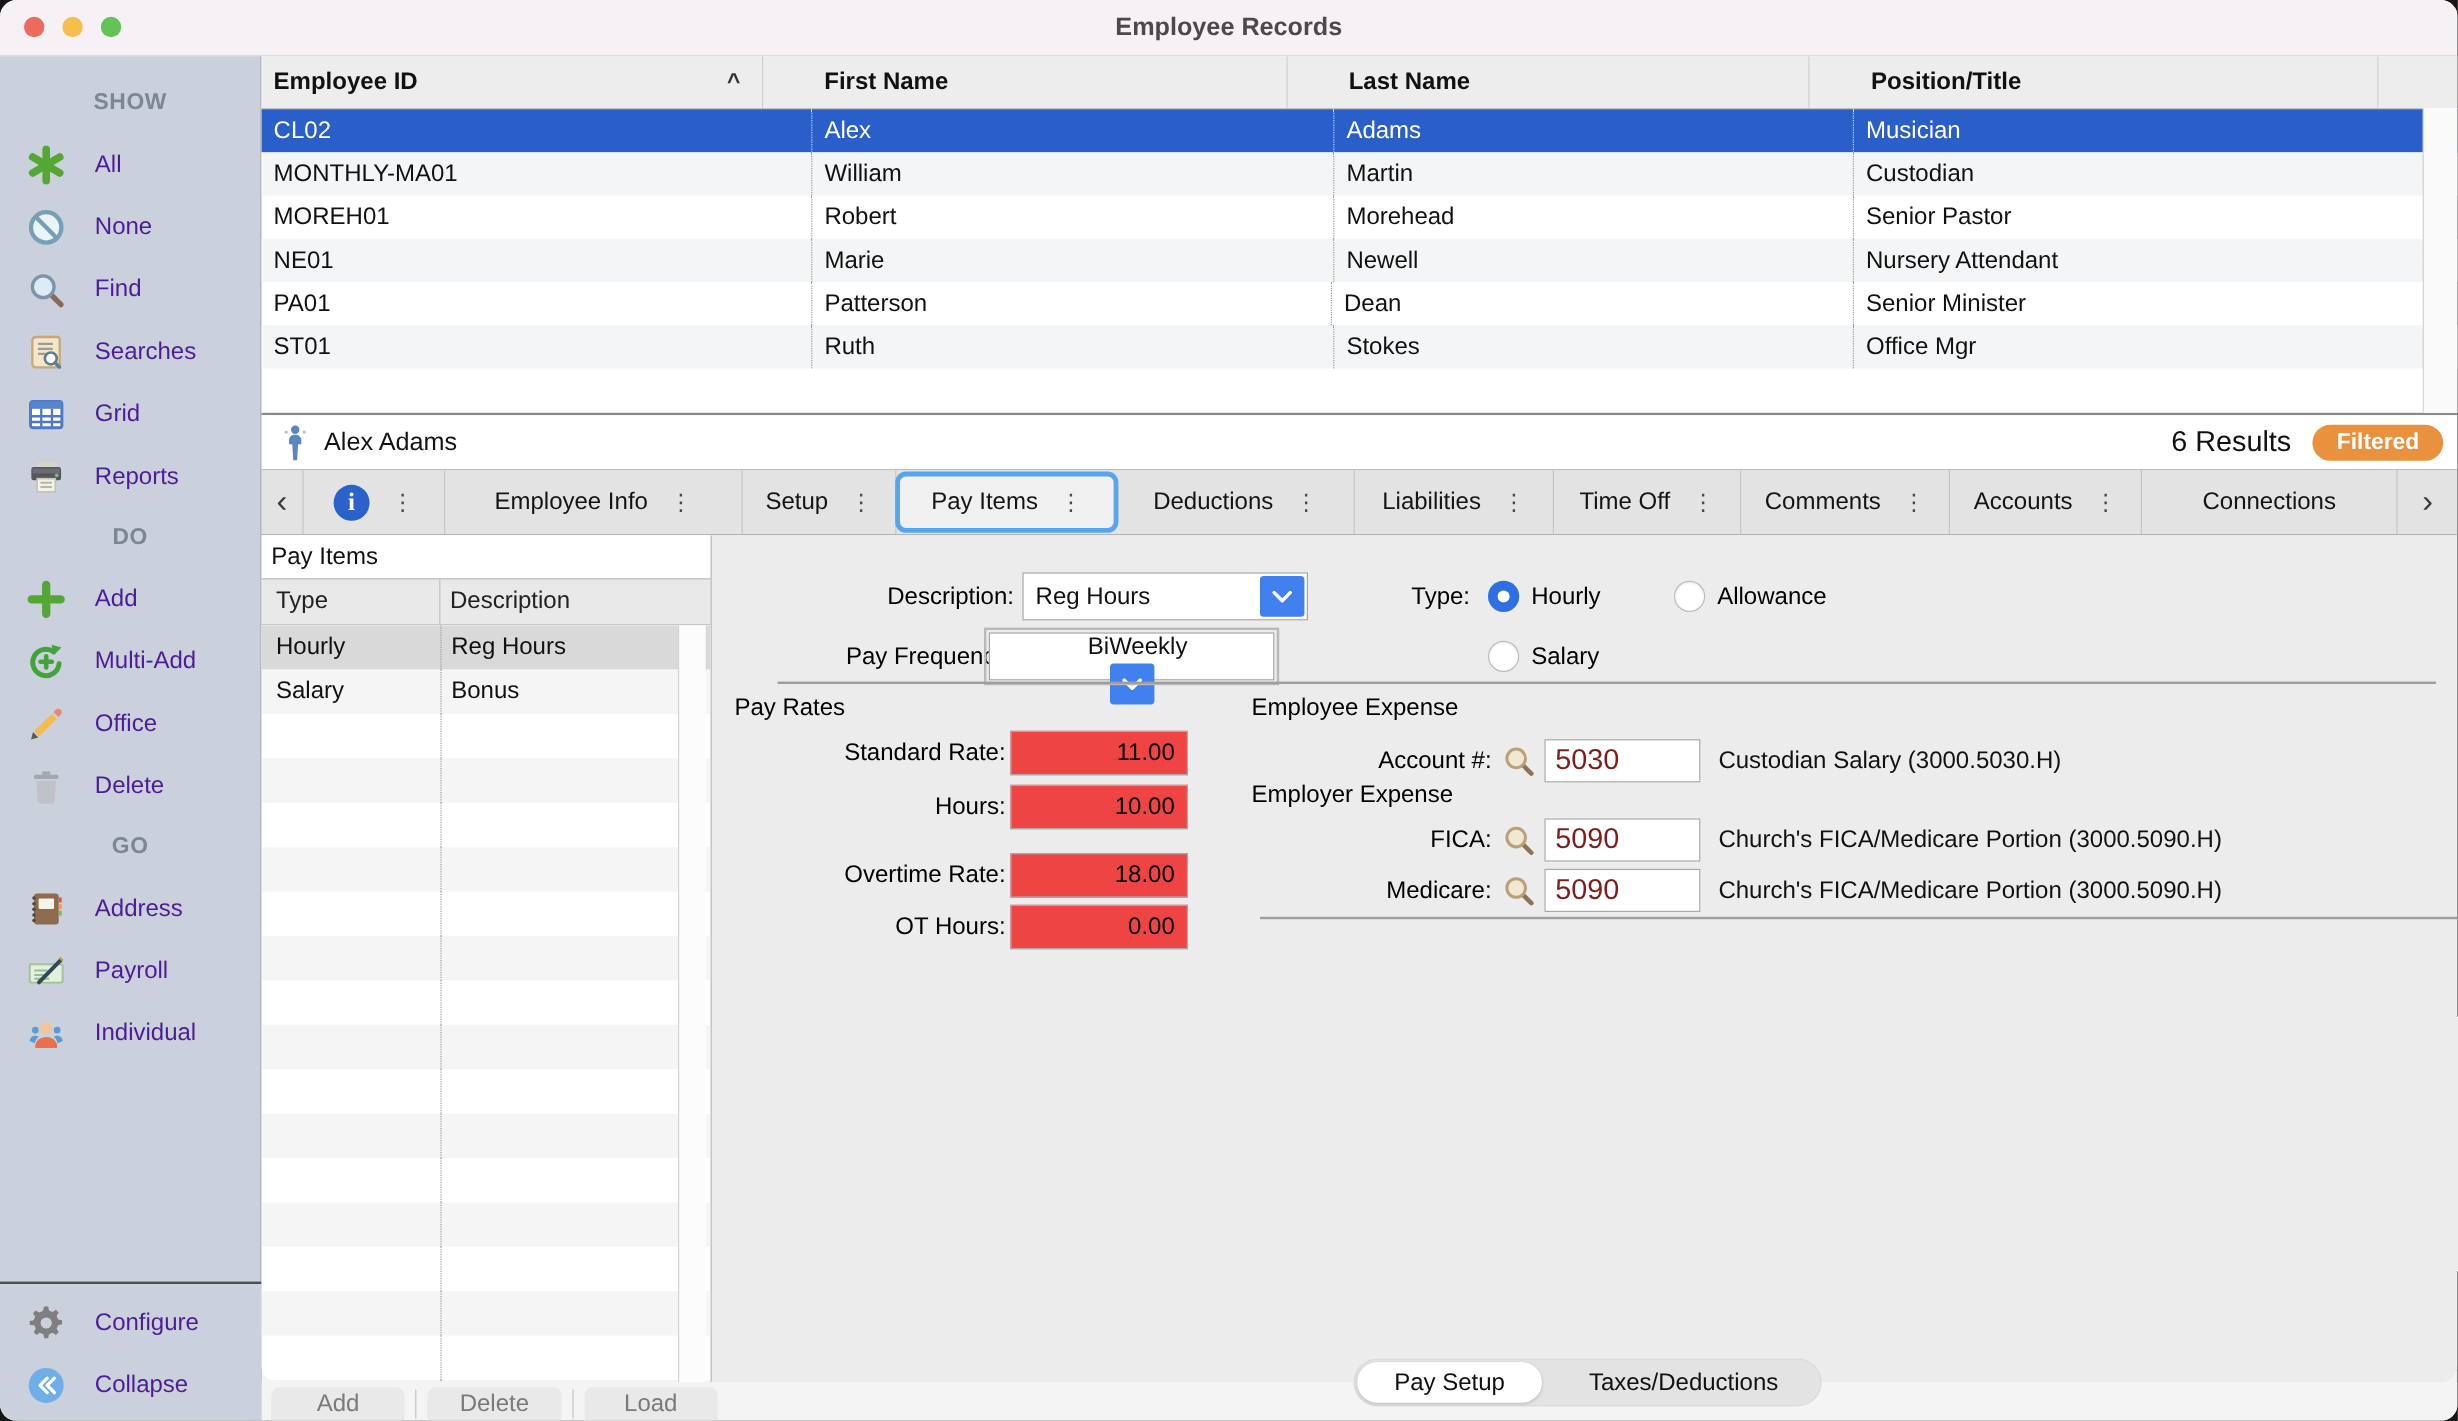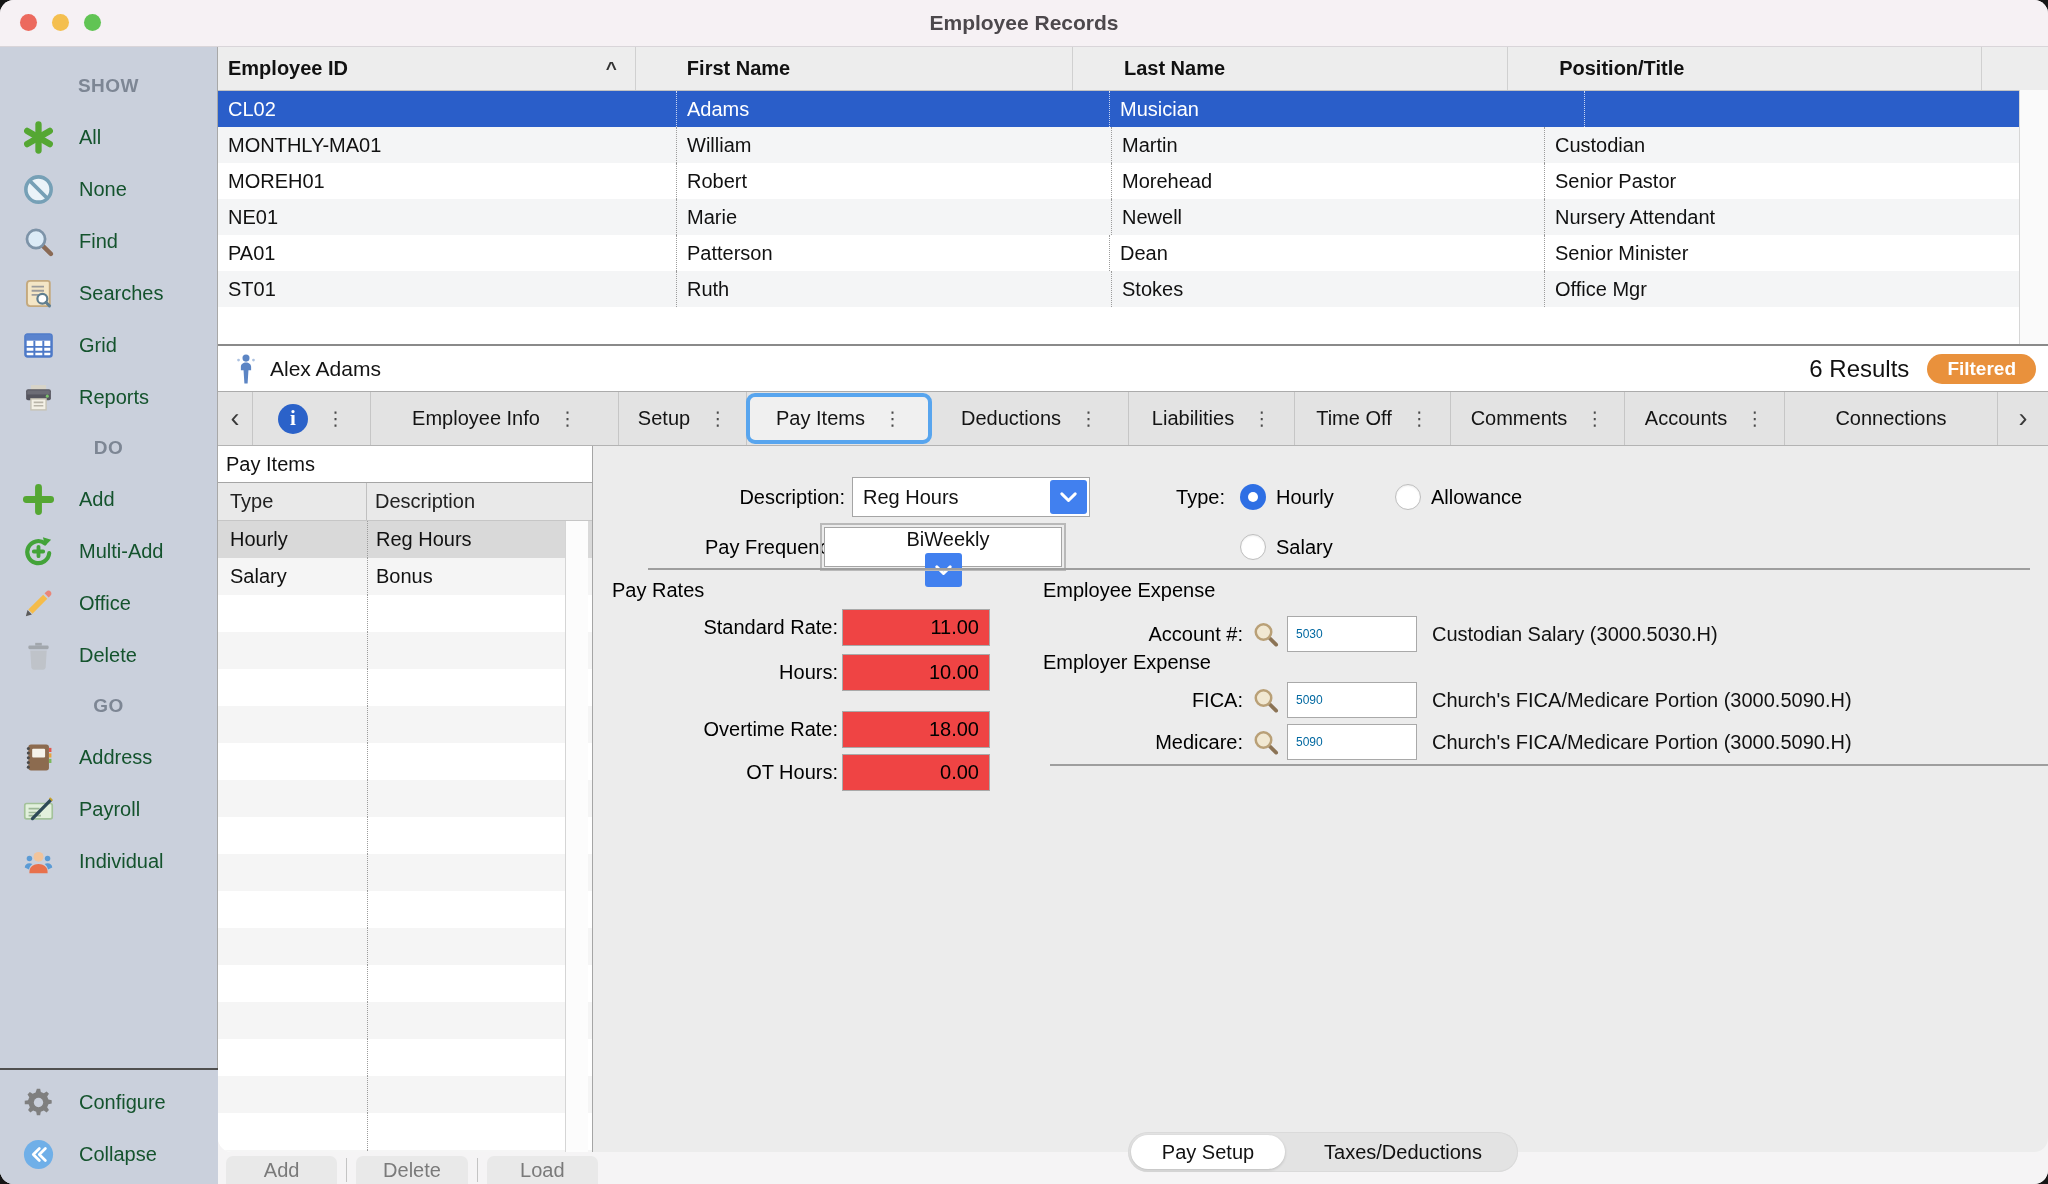--- a/index.html
+++ b/index.html
@@ -13,21 +13,21 @@
   .traffic{position:absolute;left:20px;top:14px;display:flex;gap:15px;}
   .light{width:17px;height:17px;border-radius:50%;}
   .light.red{background:#EC6A5E;} .light.yellow{background:#F4BF4F;} .light.green{background:#61C454;}
   .wtitle{font-size:21px;font-weight:bold;color:#4C484C;}
 
   
   .sidebar{left:0;top:47px;width:218px;height:1137px;background:#CAD0DC;border-right:1px solid #A8A8A8;box-sizing:border-box;}
   .side-scroll{padding-top:14px;}
   .side-header{height:50px;display:flex;align-items:center;justify-content:center;
                color:#7D8694;font-weight:bold;font-size:19px;letter-spacing:.5px;}
-  .side-item{height:52px;display:flex;align-items:center;padding-left:22px;gap:24px;font-size:20px;color:#14532d;cursor:default;}
+  .side-item{height:52px;display:flex;align-items:center;padding-left:22px;gap:24px;font-size:20px;color:#4c1d95;cursor:default;}
   .side-item svg{width:33px;height:33px;flex:none;}
   .side-footer{position:absolute;left:0;bottom:0;width:218px;border-top:2px solid #4F4F4F;padding:6px 0 4px;background:#CAD0DC;}
 
   
   .emp-table{left:218px;top:47px;width:1830px;height:299px;background:#fff;border-bottom:2px solid #8A8A8A;box-sizing:border-box;}
   .emp-head{height:43px;background:#EDEDED;border-bottom:1px solid #C2C2C2;display:flex;font-weight:bold;font-size:20px;gap:41px;}
   .emp-hcell{display:flex;align-items:center;padding-left:10px;box-sizing:border-box;border-right:1px solid #D0D0D0;}
   .emp-row{height:36px;display:flex;font-size:20px;}
   .emp-cell{display:flex;align-items:center;padding-left:10px;box-sizing:border-box;border-right:1px dotted #9C9C9C;overflow:hidden;white-space:nowrap;}
   .emp-row.alt{background:#F4F5F6;}
@@ -88,22 +88,22 @@
   .fsel.ring{outline:2px solid #B9B9B9;outline-offset:2px;}
   .fsel-text{flex:1;padding-left:10px;font-size:20px;}
   .fsel-btn{width:37px;height:34px;margin:2px;background:#4180EF;border-radius:3px;display:flex;
             align-items:center;justify-content:center;flex:none;}
   .radio{position:absolute;width:26px;height:26px;border-radius:50%;box-sizing:border-box;}
   .radio.on{background:#2E6FE4;}
   .radio.on::after{content:"";position:absolute;left:8px;top:8px;width:10px;height:10px;border-radius:50%;background:#fff;}
   .radio.off{background:#fff;border:1.5px solid #BDBDBD;box-shadow:inset 0 1px 2px rgba(0,0,0,.08);}
   .num-field{position:absolute;width:148px;height:37px;background:#ef4444;border:1.5px solid #A9A9A9;font-size:20px;
              text-align:right;padding:0 10px;box-sizing:border-box;font-family:"Liberation Sans",sans-serif;color:#000;}
-  .acct-field{position:absolute;width:130px;height:36px;background:#fff;border:1.5px solid #A9A9A9;font-size:12px;
-              text-align:left;padding:0 8px;box-sizing:border-box;font-family:"Liberation Sans",sans-serif;color:#0369a1;}
+  .acct-field{position:absolute;width:130px;height:36px;background:#fff;border:1.5px solid #A9A9A9;font-size:24px;
+              text-align:left;padding:0 8px;box-sizing:border-box;font-family:"Liberation Sans",sans-serif;color:#7f1d1d;}
   .acct-desc{position:absolute;font-size:20px;color:#111;line-height:36px;}
   .mag{position:absolute;width:31px;height:30px;}
   .hr{position:absolute;height:2px;background:#9E9E9E;}
 
   
   .bottom-strip{left:218px;top:1152px;width:1830px;height:32px;background:#F5F4F5;}
   .segmented{left:1128px;top:1132px;width:390px;height:40px;background:#E3E3E3;border-radius:20px;
              display:flex;z-index:5;box-shadow:inset 0 0 0 1px #DADADA;}
   .seg{display:flex;align-items:center;justify-content:center;font-size:20px;color:#111;}
   .seg.sel{background:#fff;border-radius:17px;margin:3px;box-shadow:0 1px 3px rgba(0,0,0,.18);}
@@ -289,20 +289,21 @@
         <span>Last Name</span>
       </div>
       <div class="emp-hcell" style="width:475px;">
         <span>Position/Title</span>
       </div>
       <div style="width:28px;"></div>
     </div>
 
     <div class="emp-row selected">
       <div class="emp-cell" style="width:459px;">CL02</div>
+      <div class="emp-cell" style="width:435px;">Alex</div>
       <div class="emp-cell" style="width:433px;">Adams</div>
       <div class="emp-cell" style="width:475px;">Musician</div>
     </div>
     <div class="emp-row alt">
       <div class="emp-cell" style="width:459px;">MONTHLY-MA01</div>
       <div class="emp-cell" style="width:435px;">William</div>
       <div class="emp-cell" style="width:433px;">Martin</div>
       <div class="emp-cell" style="width:475px;">Custodian</div>
     </div>
     <div class="emp-row">

